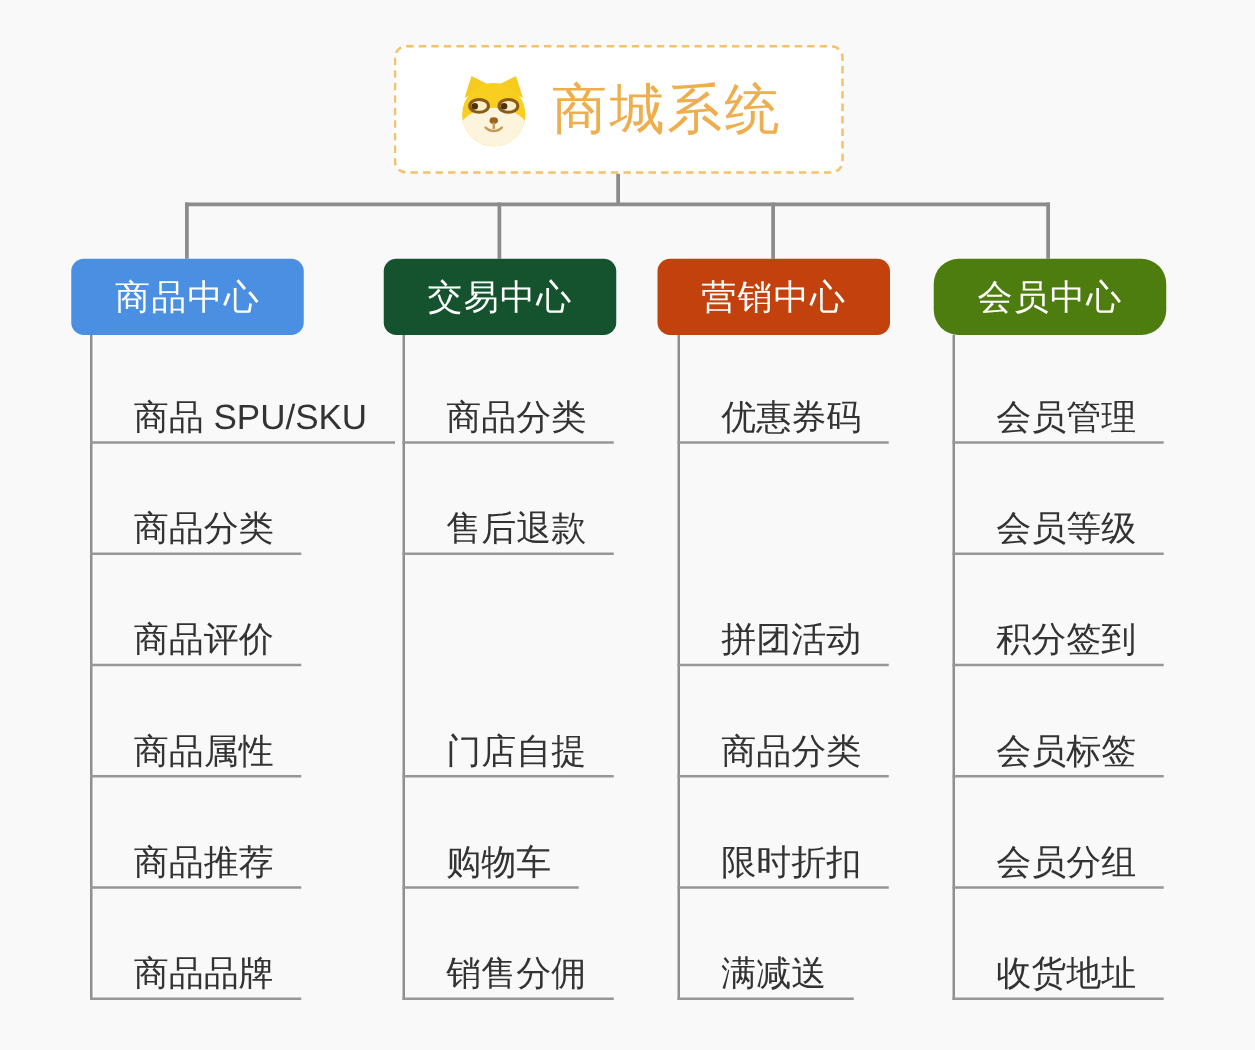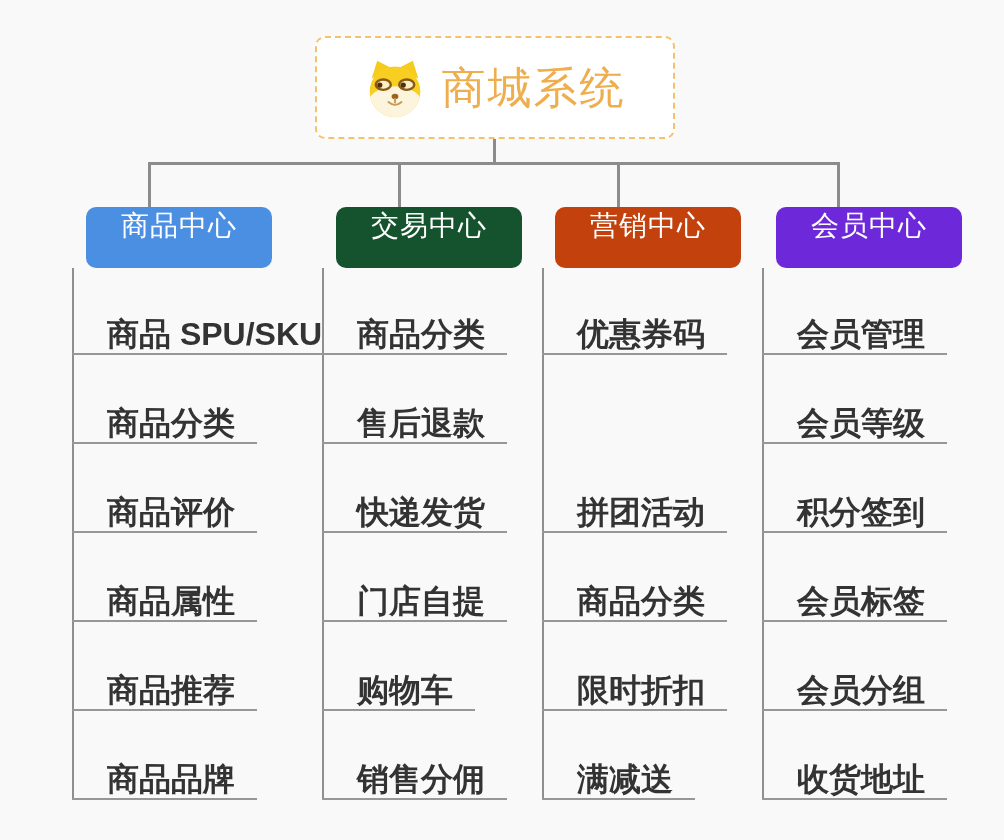--- a/index.html
+++ b/index.html
@@ -18,32 +18,32 @@
   .root-icon{width:60px;height:62px;flex:0 0 auto;display:block;}
   
   .line{position:absolute;background:#8c8c8c;}
   .stub{left:493px;top:139px;width:3px;height:25px;}
   .rail{left:148px;top:162px;width:692px;height:3px;}
   .drop{top:162px;width:3px;height:45px;}
   .d0{left:148px}.d1{left:398px}.d2{left:617px}.d3{left:837px}
   
   .branch{
     position:absolute;top:207px;width:186px;height:61px;border-radius:10px;
-    color:#ffffff;font-size:28px;display:flex;justify-content:center;
-    cursor:pointer;letter-spacing:1px;margin-left:29px;
+    color:#ffffff;font-size:28px;display:flex;align-items:center;justify-content:center;
+    cursor:pointer;letter-spacing:1px;
   }
   .b0{left:57px}.b1{left:307px}.b2{left:526px}.b3{left:747px}
   
   .trunk{position:absolute;top:268px;width:2px;height:532px;background:#8f8f8f;}
   .t0{left:72px}.t1{left:322px}.t2{left:542px}.t3{left:762px}
   
   .leaf{
     position:absolute;height:38px;line-height:34px;box-sizing:border-box;
     border-bottom:2px solid #979797;padding:0 22px 0 35px;
-    font-size:32px;color:#333333;white-space:nowrap;cursor:pointer;font-weight:bold;
+    font-size:28px;color:#333333;white-space:nowrap;cursor:pointer;
   }
   .c0{left:72px}.c1{left:322px}.c2{left:542px}.c3{left:762px}
   .r0{top:317px}.r1{top:406px}.r2{top:495px}.r3{top:584px}.r4{top:673px}.r5{top:762px}
 </style>
 </head>
 <body>
 
 <div class="canvas">
 
   <div class="line stub"></div>
@@ -76,39 +76,38 @@
 
   <div class="branch b0" style="background: rgb(74, 143, 226);">
     <span>商品中心</span>
   </div>
   <div class="branch b1" style="background: #14532d;">
     <span>交易中心</span>
   </div>
   <div class="branch b2" style="background: #c2410c;">
     <span>营销中心</span>
   </div>
-  <div class="branch b3" style="background: #6d28d9;">
+  <div class="branch b3" style="background: #4d7c0f; border-radius: 20px;">
     <span>会员中心</span>
   </div>
 
   <div class="trunk t0"></div>
   <div class="trunk t1"></div>
   <div class="trunk t2"></div>
   <div class="trunk t3"></div>
 
   <div class="leaf c0 r0">商品 SPU/SKU</div>
   <div class="leaf c0 r1">商品分类</div>
   <div class="leaf c0 r2">商品评价</div>
   <div class="leaf c0 r3">商品属性</div>
   <div class="leaf c0 r4">商品推荐</div>
   <div class="leaf c0 r5">商品品牌</div>
 
   <div class="leaf c1 r0">商品分类</div>
   <div class="leaf c1 r1">售后退款</div>
-  <div class="leaf c1 r2">快递发货</div>
   <div class="leaf c1 r3">门店自提</div>
   <div class="leaf c1 r4">购物车</div>
   <div class="leaf c1 r5">销售分佣</div>
 
   <div class="leaf c2 r0">优惠券码</div>
   <div class="leaf c2 r2">拼团活动</div>
   <div class="leaf c2 r3">商品分类</div>
   <div class="leaf c2 r4">限时折扣</div>
   <div class="leaf c2 r5">满减送</div>
 

